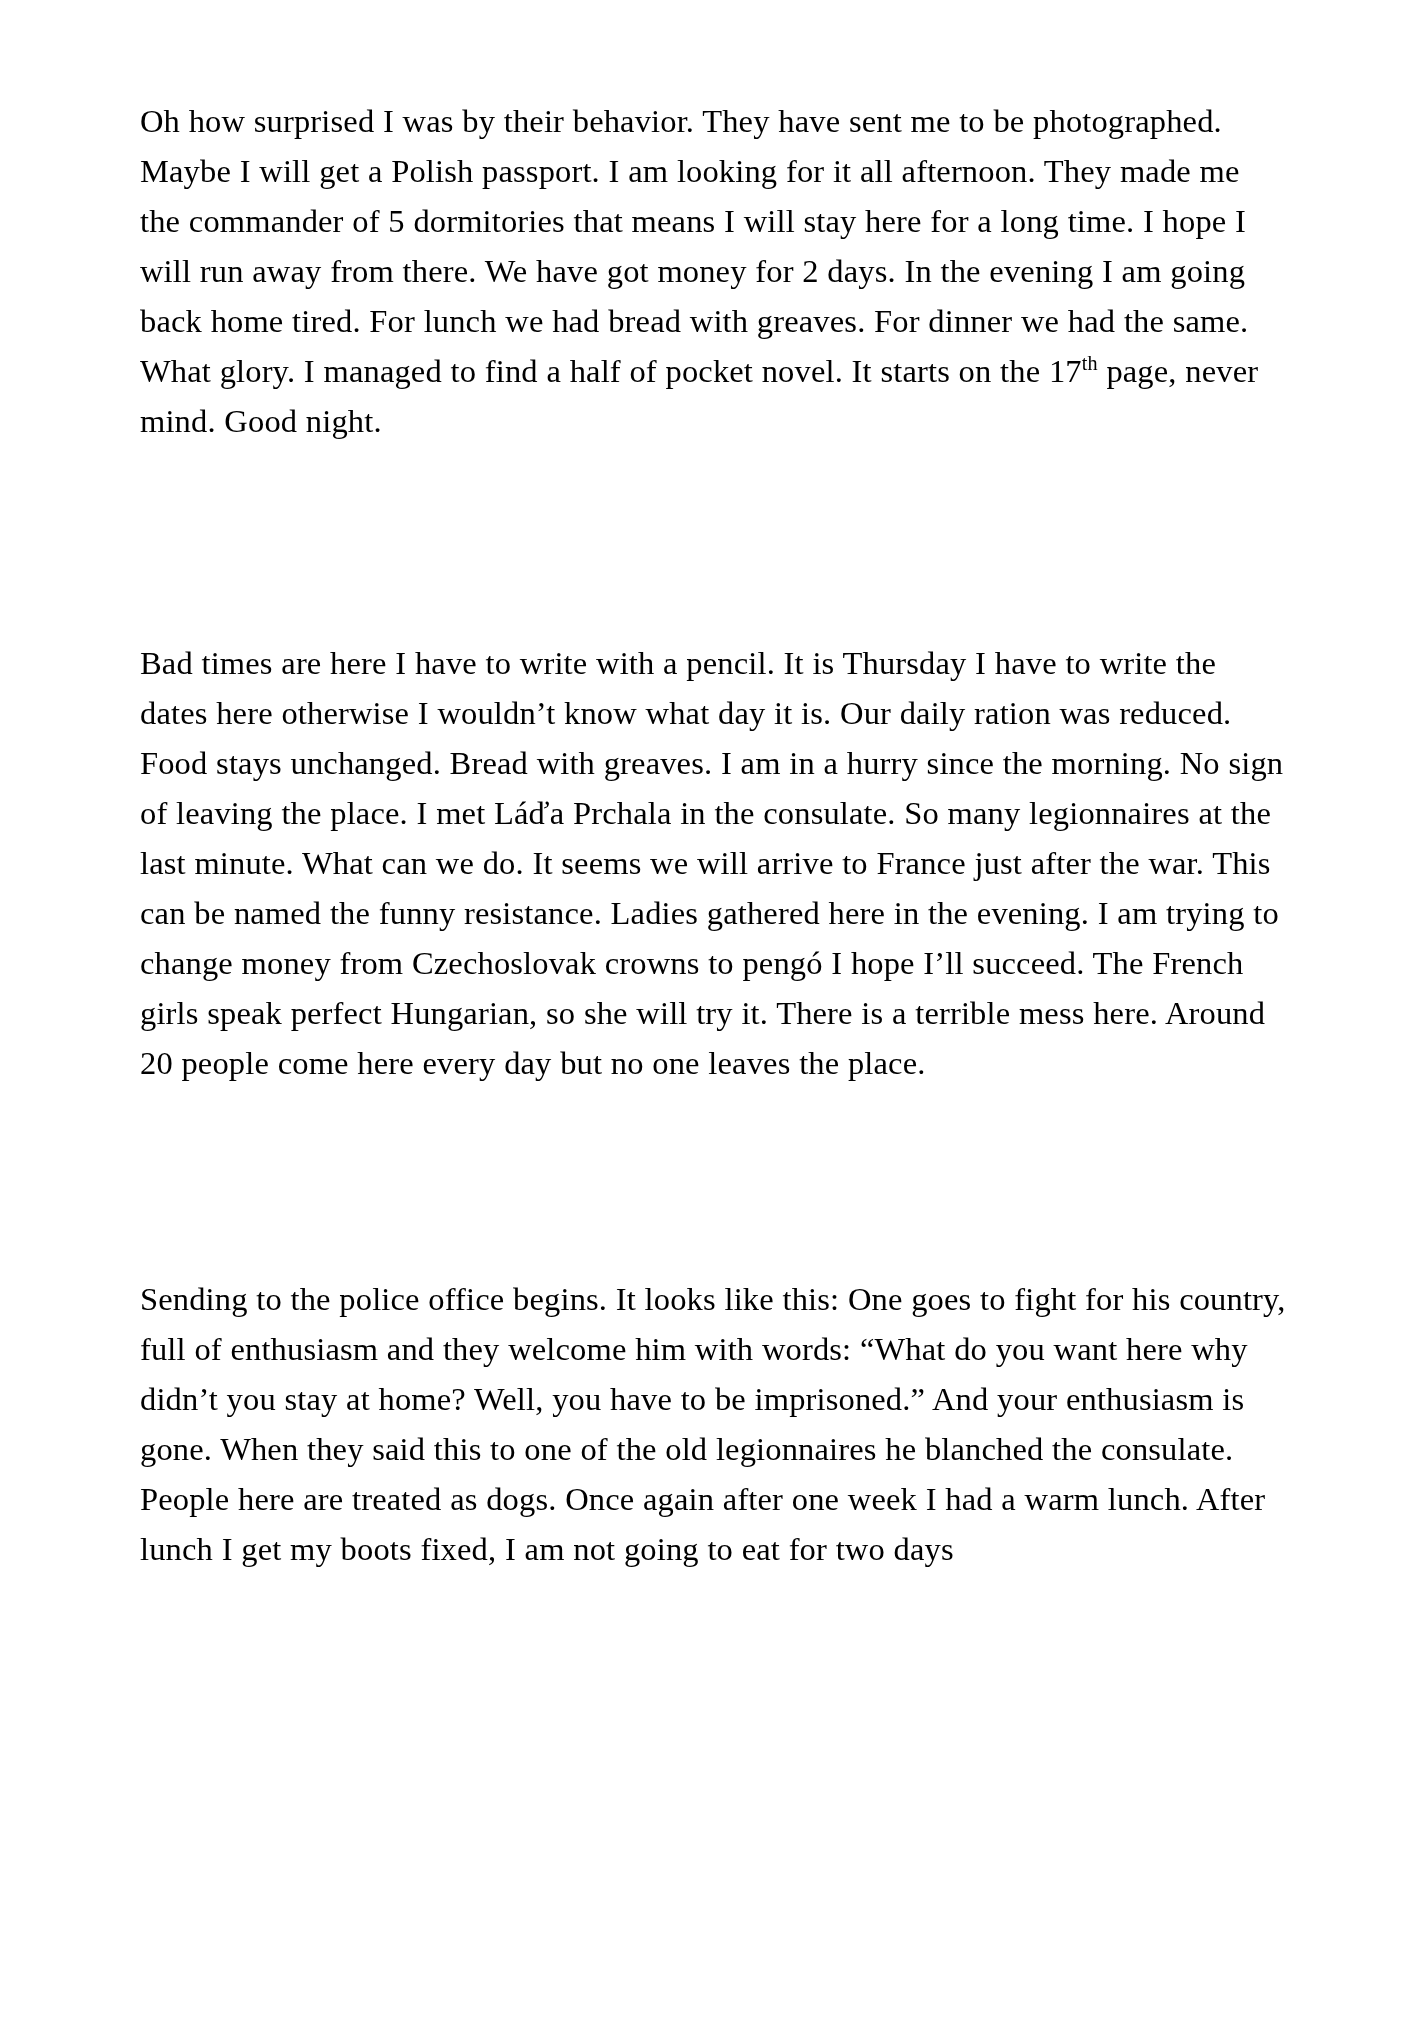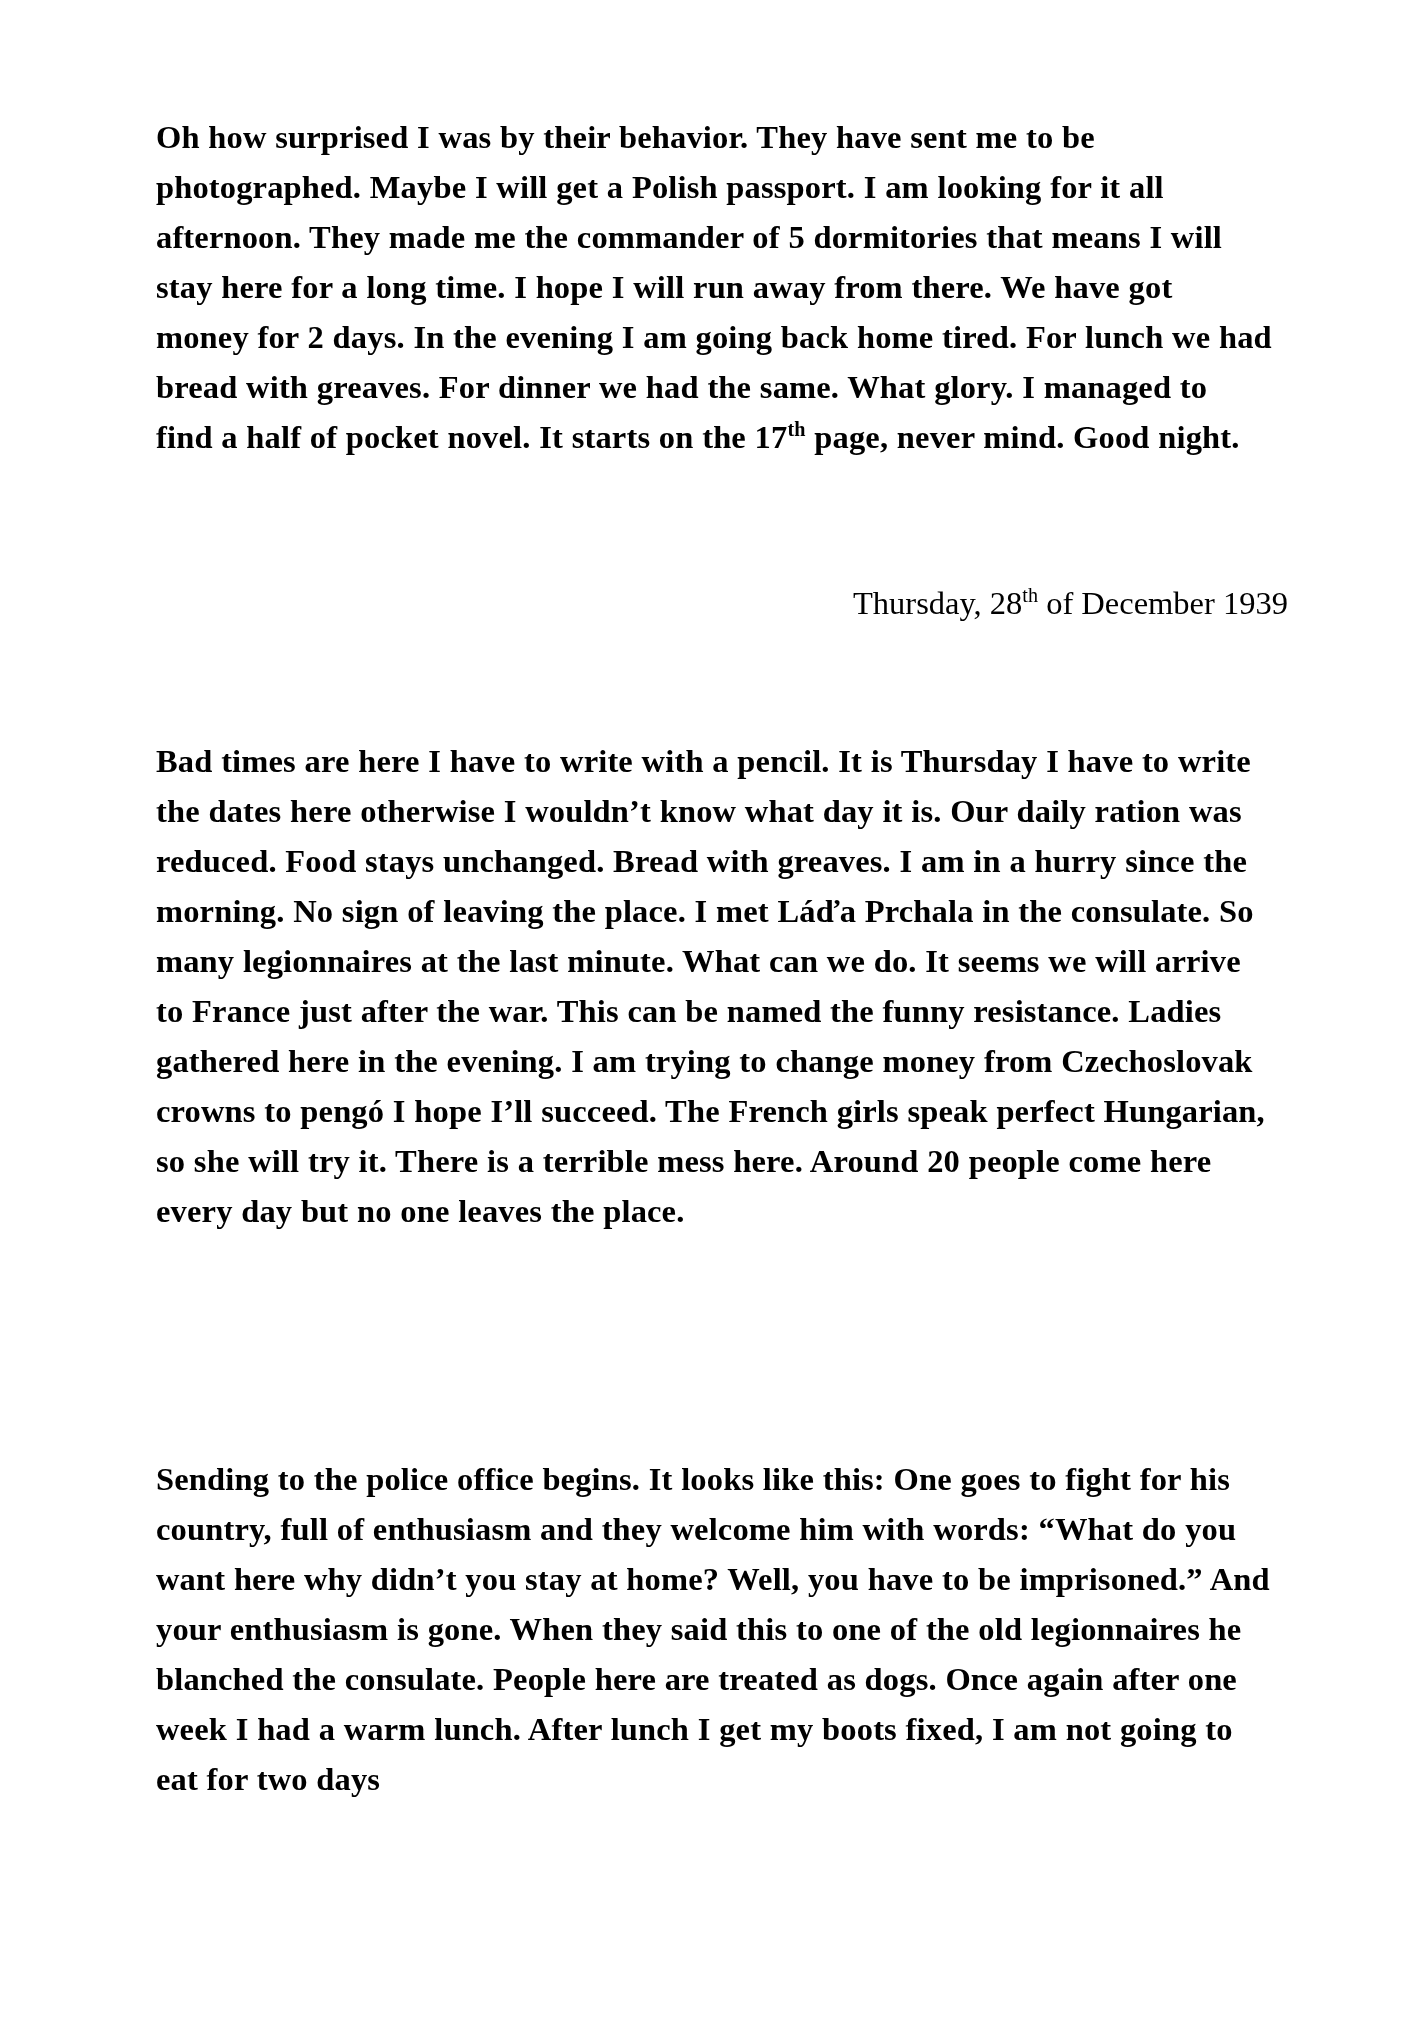--- a/index.html
+++ b/index.html
@@ -22,24 +22,23 @@
     padding: 96px 140px 0 140px;
     background: #ffffff;
   }
   .doc-body {
     width: 1148px;
   }
   p.para {
     font-size: 32.5px;
     line-height: 50px;
     text-align: left;
-    margin: 16px;
+    margin: 0;
     letter-spacing: 0.15px;
     word-spacing: 0.4px;
-    font-weight: bold;
   }
   .date-line {
     font-size: 32.5px;
     line-height: 50px;
     text-align: right;
     margin: 0;
   }
   sup {
     font-size: 0.62em;
     vertical-align: super;
@@ -53,21 +52,20 @@
 </head>
 <body>
 
 <div class="page">
   <div class="doc-body">
 
     <p class="para"><span>Oh how surprised I was by their behavior. They have sent me to be photographed. Maybe I will get a Polish passport. I am looking for it all afternoon. They made me the commander of 5 dormitories that means I will stay here for a long time. I hope I will run away from there. We have got money for 2 days. In the evening I am going back home tired. For lunch we had bread with greaves. For dinner we had the same. What glory. I managed to find a half of pocket novel. It starts on the 17</span><sup>th</sup><span> page, never mind. Good night.</span></p>
 
     <div class="gap-after-para"></div>
 
-    <p class="date-line"><span>Thursday, 28</span><sup>th</sup><span> of December 1939</span></p>
 
     <div class="gap-after-date"></div>
 
     <p class="para"><span>Bad times are here I have to write with a pencil. It is Thursday I have to write the dates here otherwise I wouldn’t know what day it is. Our daily ration was reduced. Food stays unchanged. Bread with greaves. I am in a hurry since the morning. No sign of leaving the place. I met Láďa Prchala in the consulate. So many legionnaires at the last minute. What can we do. It seems we will arrive to France just after the war. This can be named the funny resistance. Ladies gathered here in the evening. I am trying to change money from Czechoslovak crowns to pengó I hope I’ll succeed. The French girls speak perfect Hungarian, so she will try it. There is a terrible mess here. Around 20 people come here every day but no one leaves the place.</span></p>
 
     <div class="gap-after-para2"></div>
 
 
     <div class="gap-after-date2"></div>
 

